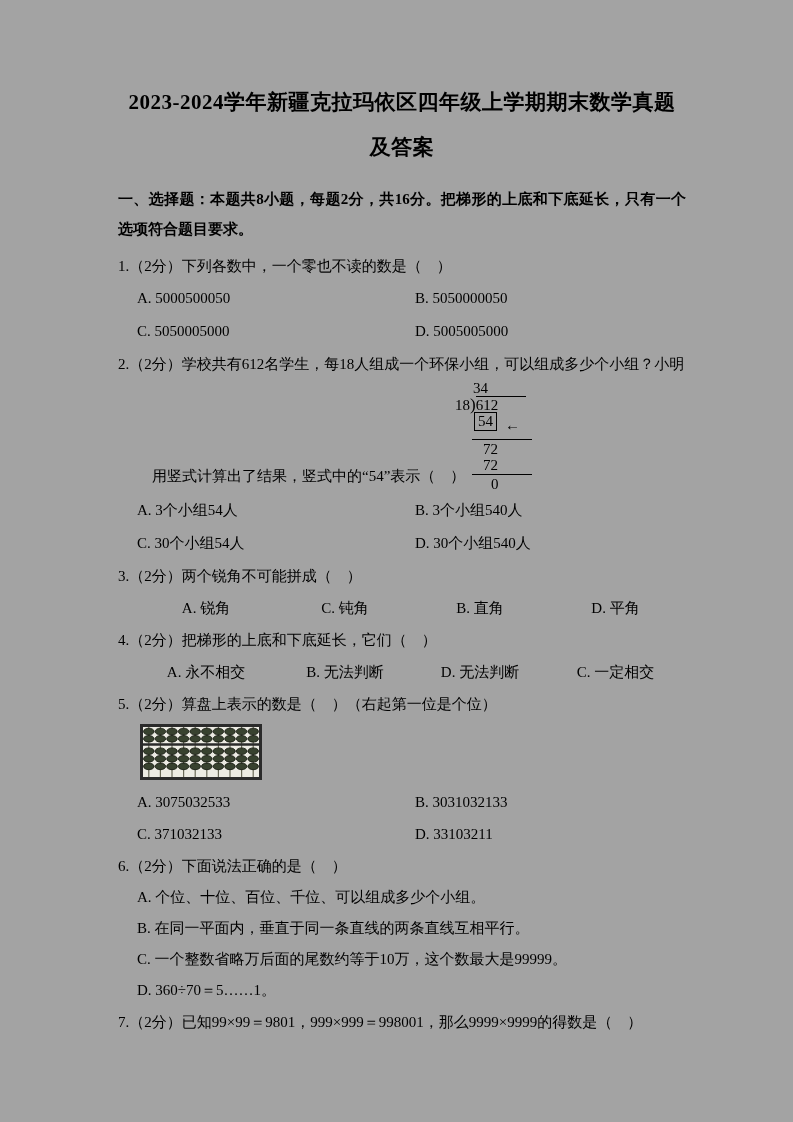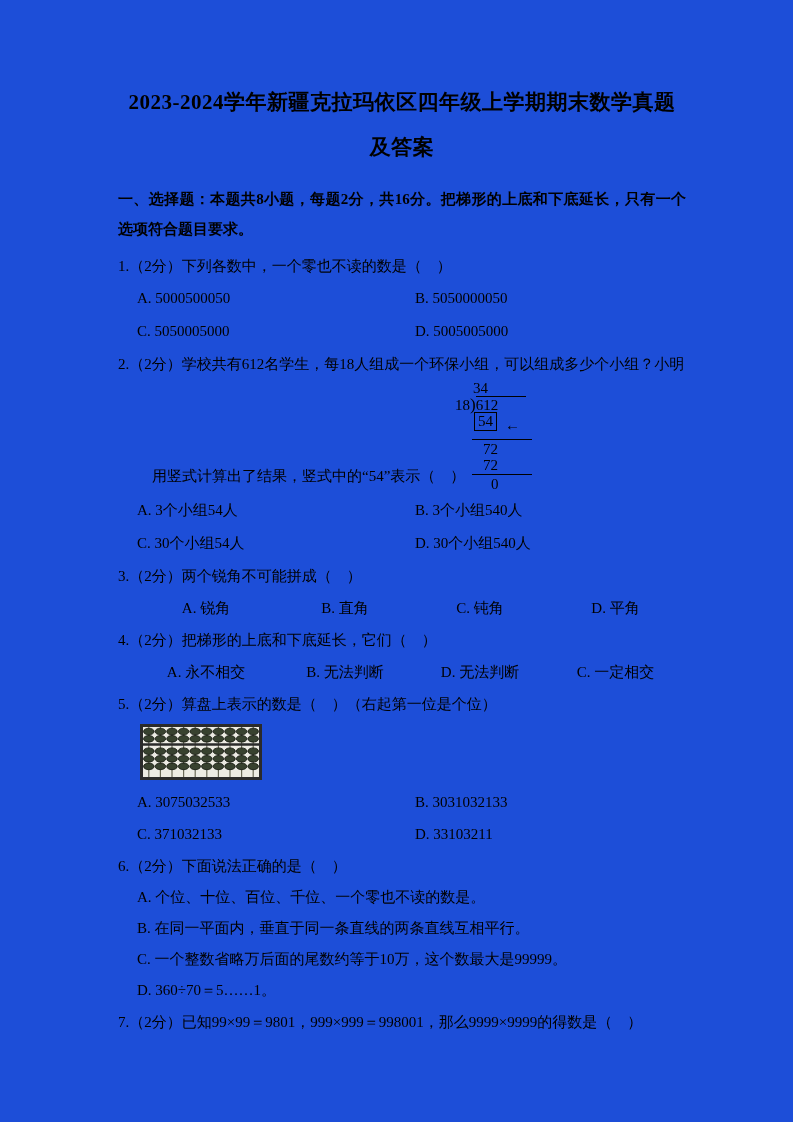--- a/index.html
+++ b/index.html
@@ -1,21 +1,21 @@
 <!DOCTYPE html>
 <html><head>
 <meta charset="utf-8">
 <style>
   * { box-sizing: border-box; margin: 0; padding: 0; }
   html, body { background: #ffffff; }
   .page {
     position: relative;
     width: 793px;
     height: 1122px;
-    background: #1d4ed8;
+    background: #a3a3a3;
     color: #000000;
     font-family: "Liberation Serif", "DejaVu Serif", serif;
     font-size: 15px;
     padding: 80px 107px 0 118px;
     overflow: hidden;
   }
   .title {
     font-size: 21px;
     font-weight: 700;
     text-align: center;
@@ -136,22 +136,22 @@
       <span>B. 3个小组540人</span>
       <span>C. 30个小组54人</span>
       <span>D. 30个小组540人</span>
     </div>
   </div>
 
   <div class="question">
     <p class="stem">3.（2分）两个锐角不可能拼成（　）</p>
     <div class="opts4">
       <span>A. 锐角</span>
+      <span>C. 钝角</span>
       <span>B. 直角</span>
-      <span>C. 钝角</span>
       <span>D. 平角</span>
     </div>
   </div>
 
   <div class="question">
     <p class="stem">4.（2分）把梯形的上底和下底延长，它们（　）</p>
     <div class="opts4">
       <span>A. 永不相交</span>
       <span>B. 无法判断</span>
       <span>D. 无法判断</span>
@@ -231,21 +231,21 @@
       <span>A. 3075032533</span>
       <span>B. 3031032133</span>
       <span>C. 371032133</span>
       <span>D. 33103211</span>
     </div>
   </div>
 
   <div class="question">
     <p class="stem">6.（2分）下面说法正确的是（　）</p>
     <div class="optlist">
-      <div class="optline">A. 个位、十位、百位、千位、一个零也不读的数是。</div>
+      <div class="optline">A. 个位、十位、百位、千位、可以组成多少个小组。</div>
       <div class="optline">B. 在同一平面内，垂直于同一条直线的两条直线互相平行。</div>
       <div class="optline">C. 一个整数省略万后面的尾数约等于10万，这个数最大是99999。</div>
       <div class="optline">D. 360÷70＝5……1。</div>
     </div>
   </div>
 
   <div class="question">
     <p class="stem">7.（2分）已知99×99＝9801，999×999＝998001，那么9999×9999的得数是（　）</p>
   </div>
 

